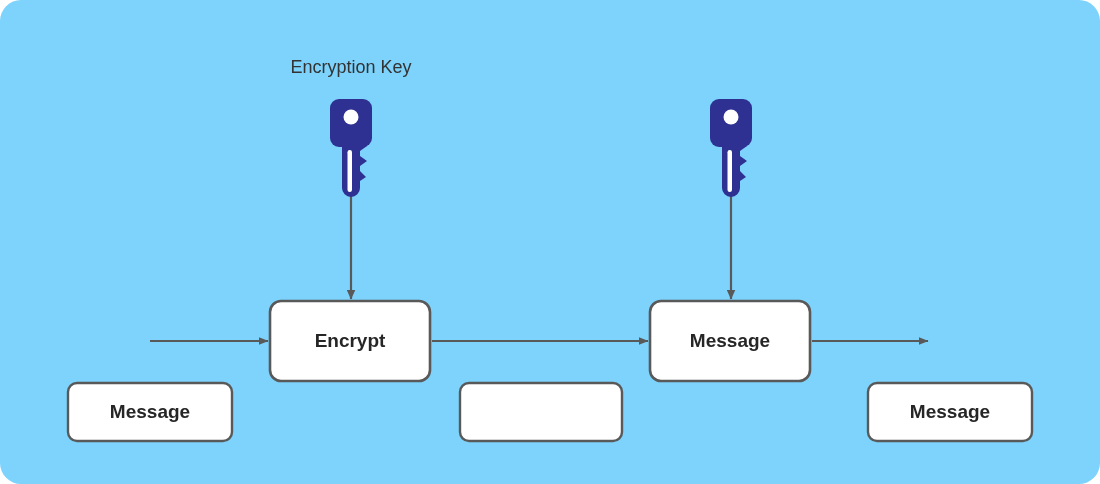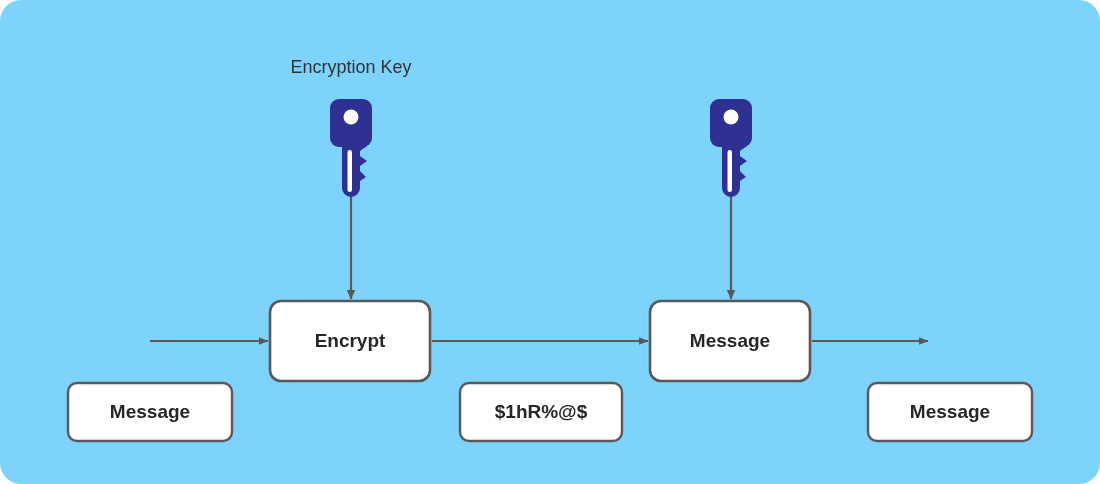--- a/index.html
+++ b/index.html
@@ -129,19 +129,18 @@
     </g>
   </svg>
 
   <div class="caption" style="left:241px; top:57px; width:220px;">Encryption Key</div>
 
 
   <div class="node-label box-text" style="left:68px; top:383px; width:164px; height:58px;">Message</div>
 
   <div class="node-label box-text" style="left:270px; top:301px; width:160px; height:80px;">Encrypt</div>
 
-  <div class="node-label box-text" style="left:460px; top:383px; width:162px; height:58px;">$1hR%@$</div>
 
   <div class="node-label box-text" style="left:650px; top:301px; width:160px; height:80px;">Message</div>
 
   <div class="node-label box-text" style="left:868px; top:383px; width:164px; height:58px;">Message</div>
 
 </div>
 
 </body></html>

